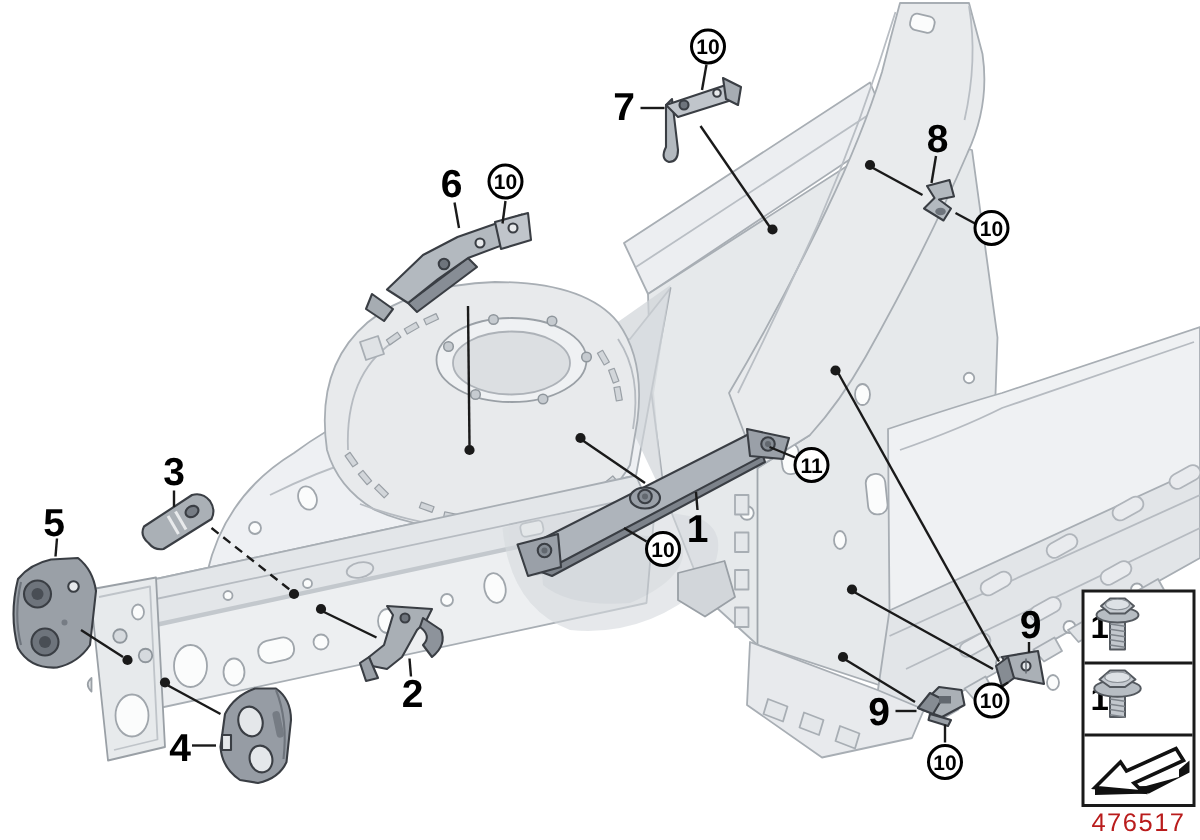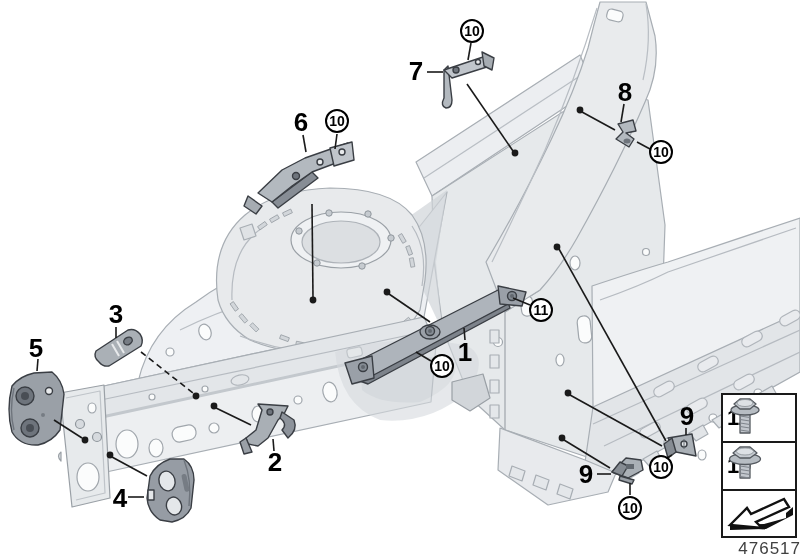--- a/index.html
+++ b/index.html
@@ -13,22 +13,22 @@
         border:2.5px solid #000;border-radius:50%;background:#fff;
         display:flex;align-items:center;justify-content:center;
         font:bold 14px "Liberation Sans",sans-serif;color:#000;box-sizing:border-box;}
   .legend{position:absolute;left:721px;top:393px;width:76px;height:145px;
           border:2px solid #1a1a1a;background:#fff;box-sizing:border-box;}
   .legend-row{position:relative;height:48px;border-bottom:2px solid #1a1a1a;
               display:flex;align-items:center;box-sizing:border-box;}
   .legend-row:last-child{border-bottom:none;height:47px;}
   .legend-num{font:bold 22px "Liberation Sans",sans-serif;color:#000;margin-left:4px;width:28px;}
   .legend-row svg{flex:0 0 auto;}
-  .part-number{position:absolute;left:717px;top:539px;width:84px;text-align:right;
-               font:17px "Liberation Sans",sans-serif;color:#404040;letter-spacing:1px;}
+  .part-number{position:absolute;left:717px;top:539px;width:84px;text-align:center;
+               font:17px "Liberation Sans",sans-serif;color:#b91c1c;letter-spacing:1px;}
 </style>
 </head>
 <body>
 
 <div class="stage">
 
 <svg width="800" height="560" viewBox="0 0 800 560">
 
   <g stroke="#a8aeb4" stroke-width="1.2" fill="#e9ebed" stroke-linejoin="round">
 

